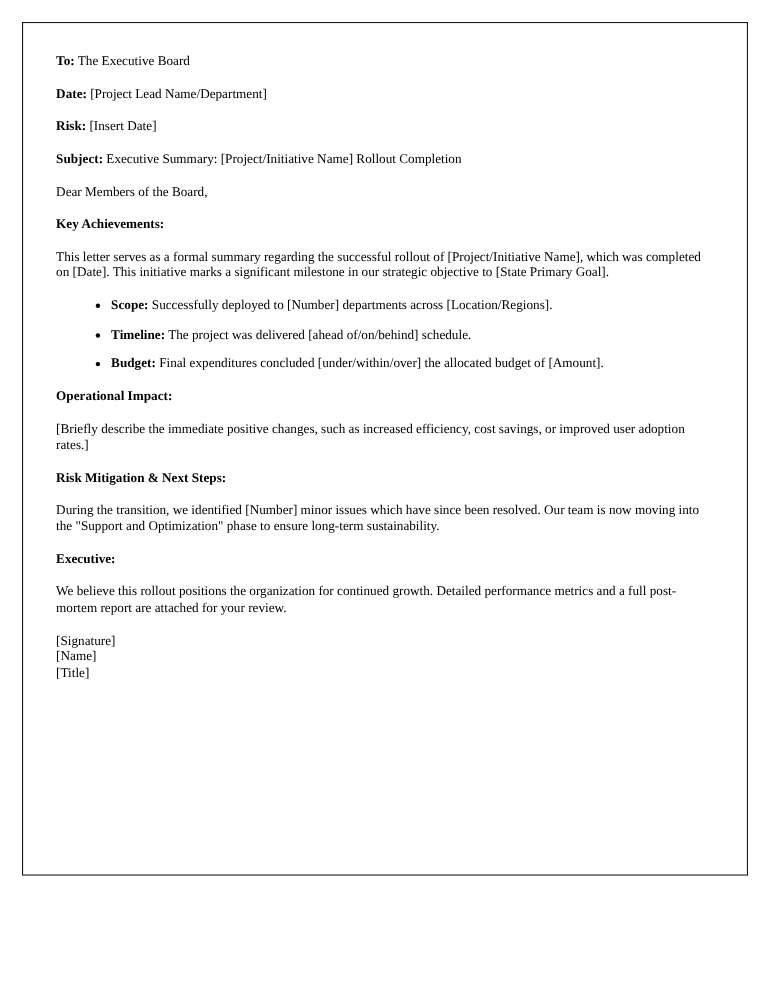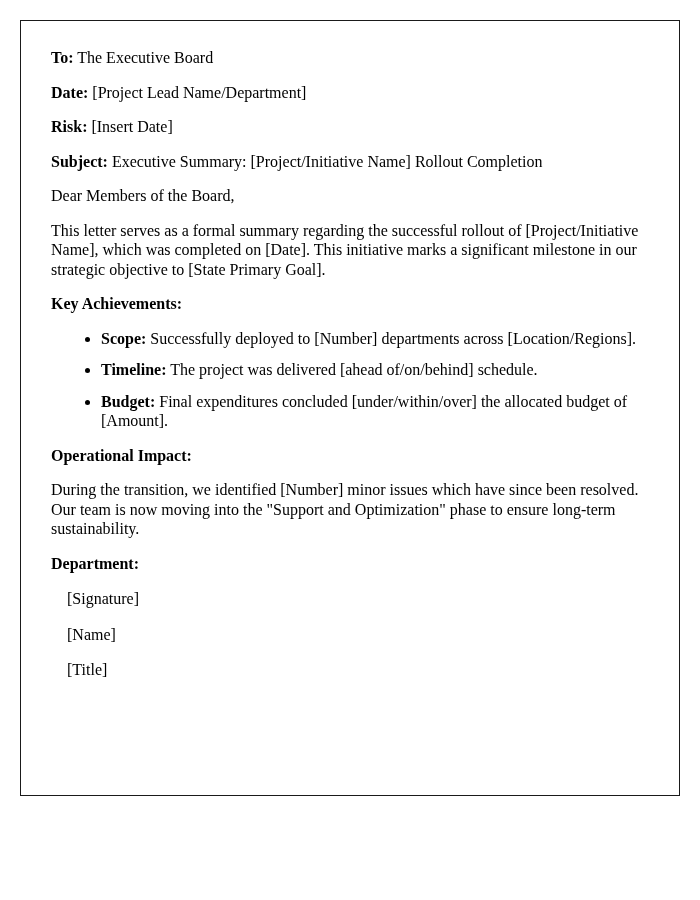--- a/index.html
+++ b/index.html
@@ -19,78 +19,81 @@
   }
   .page {
     position: absolute;
     left: 20px;
     top: 20px;
     width: 660px;
     height: 776px;
     border: 1px solid #1a1a1a;
     background: #ffffff;
     padding: 27px 30px 20px 30px;
-    font-size: 16px;
+    font-size: 12px;
     line-height: 1.22;
     color: #000000;
     overflow: hidden;
   }
   .page p {
     margin: 0 0 15px 0;
   }
   strong { font-weight: bold; }
   ul.bullets {
     margin: 0 0 15px 0;
     padding: 0 0 0 38px;
     list-style-type: disc;
   }
   ul.bullets li {
     margin: 12px;
     padding: 0;
   }
   .sig-line {
-    margin: 16px;
+    margin: 0;
     line-height: 1.22;
   }
   .closing { margin-bottom: 22px; }
 </style>
 </head>
 <body>
 
 <div class="canvas">
   <div class="page">
 
     <p><strong>To:</strong><span> The Executive Board</span></p>
 
     <p><strong>Date:</strong><span> [Project Lead Name/Department]</span></p>
 
     <p><strong>Risk:</strong><span> [Insert Date]</span></p>
 
     <p><strong>Subject:</strong><span> Executive Summary: [Project/Initiative Name] Rollout Completion</span></p>
 
     <p>Dear Members of the Board,</p>
 
+    <p><strong>Key Achievements:</strong></p>
+
     <p>This letter serves as a formal summary regarding the successful rollout of [Project/Initiative Name], which was completed on [Date]. This initiative marks a significant milestone in our strategic objective to [State Primary Goal].</p>
-
-    <p><strong>Key Achievements:</strong></p>
 
     <ul class="bullets">
       <li><strong>Scope:</strong><span> Successfully deployed to [Number] departments across [Location/Regions].</span></li>
       <li><strong>Timeline:</strong><span> The project was delivered [ahead of/on/behind] schedule.</span></li>
       <li><strong>Budget:</strong><span> Final expenditures concluded [under/within/over] the allocated budget of [Amount].</span></li>
     </ul>
 
     <p><strong>Operational Impact:</strong></p>
 
+    <p>[Briefly describe the immediate positive changes, such as increased efficiency, cost savings, or improved user adoption rates.]</p>
 
+    <p><strong>Risk Mitigation &amp; Next Steps:</strong></p>
 
     <p>During the transition, we identified [Number] minor issues which have since been resolved. Our team is now moving into the "Support and Optimization" phase to ensure long-term sustainability.</p>
 
-    <p><strong>Department:</strong></p>
+    <p><strong>Executive:</strong></p>
 
+    <p>We believe this rollout positions the organization for continued growth. Detailed performance metrics and a full post-mortem report are attached for your review.</p>
 
 
     <div class="sig-line">[Signature]</div>
     <div class="sig-line">[Name]</div>
     <div class="sig-line">[Title]</div>
 
   </div>
 </div>
 
 </body></html>

